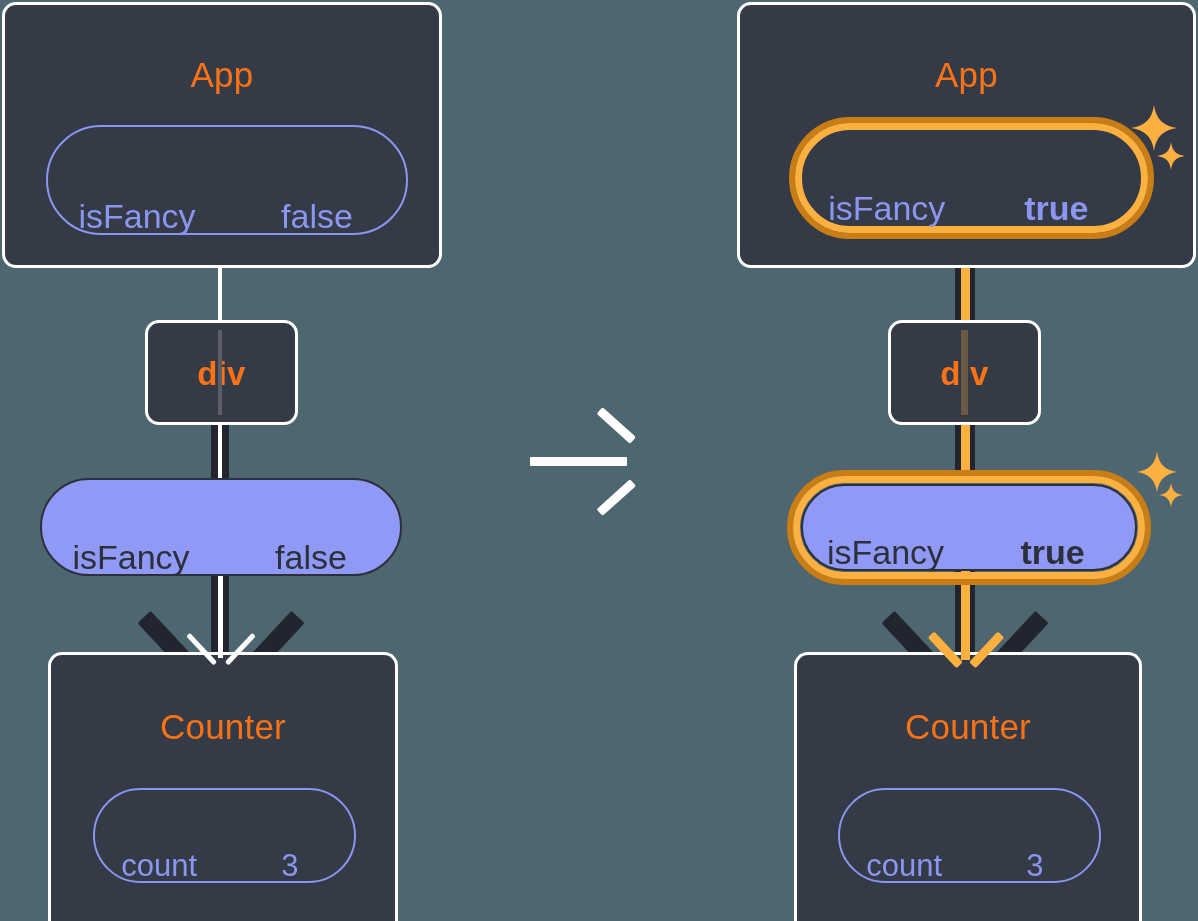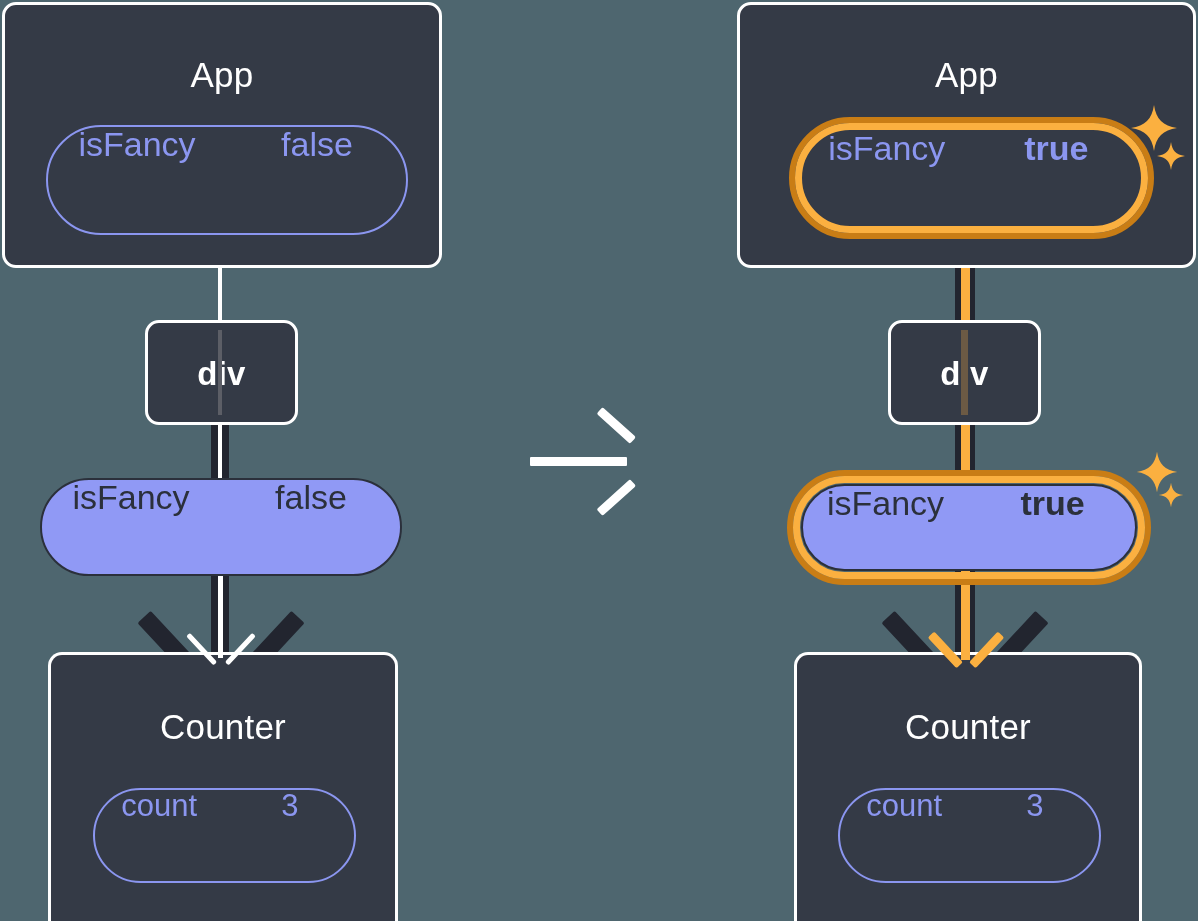--- a/index.html
+++ b/index.html
@@ -28,32 +28,32 @@
     box-sizing: border-box;
     background: #343a46;
     border: 3px solid #ffffff;
     border-radius: 14px;
     z-index: 5;
   }
   .cbox-title {
     position: absolute;
     left: 0; right: 0;
     text-align: center;
-    color: #ffffff;
+    color: #f97316;
     font-size: 35px;
     font-weight: 400;
     letter-spacing: 0.2px;
   }
 
   
   .pill {
     position: absolute;
     box-sizing: border-box;
     display: flex;
-    align-items: flex-start;
+    align-items: flex-end;
     border-radius: 999px;
     z-index: 8;
   }
   .pill-outline {
     background: transparent;
     border: 2px solid #8b96f0;
   }
   .pill-outline .pill-cell { color: #8b96f0; }
   .pill-outline .pill-sep { background: #8b96f0; }
 

